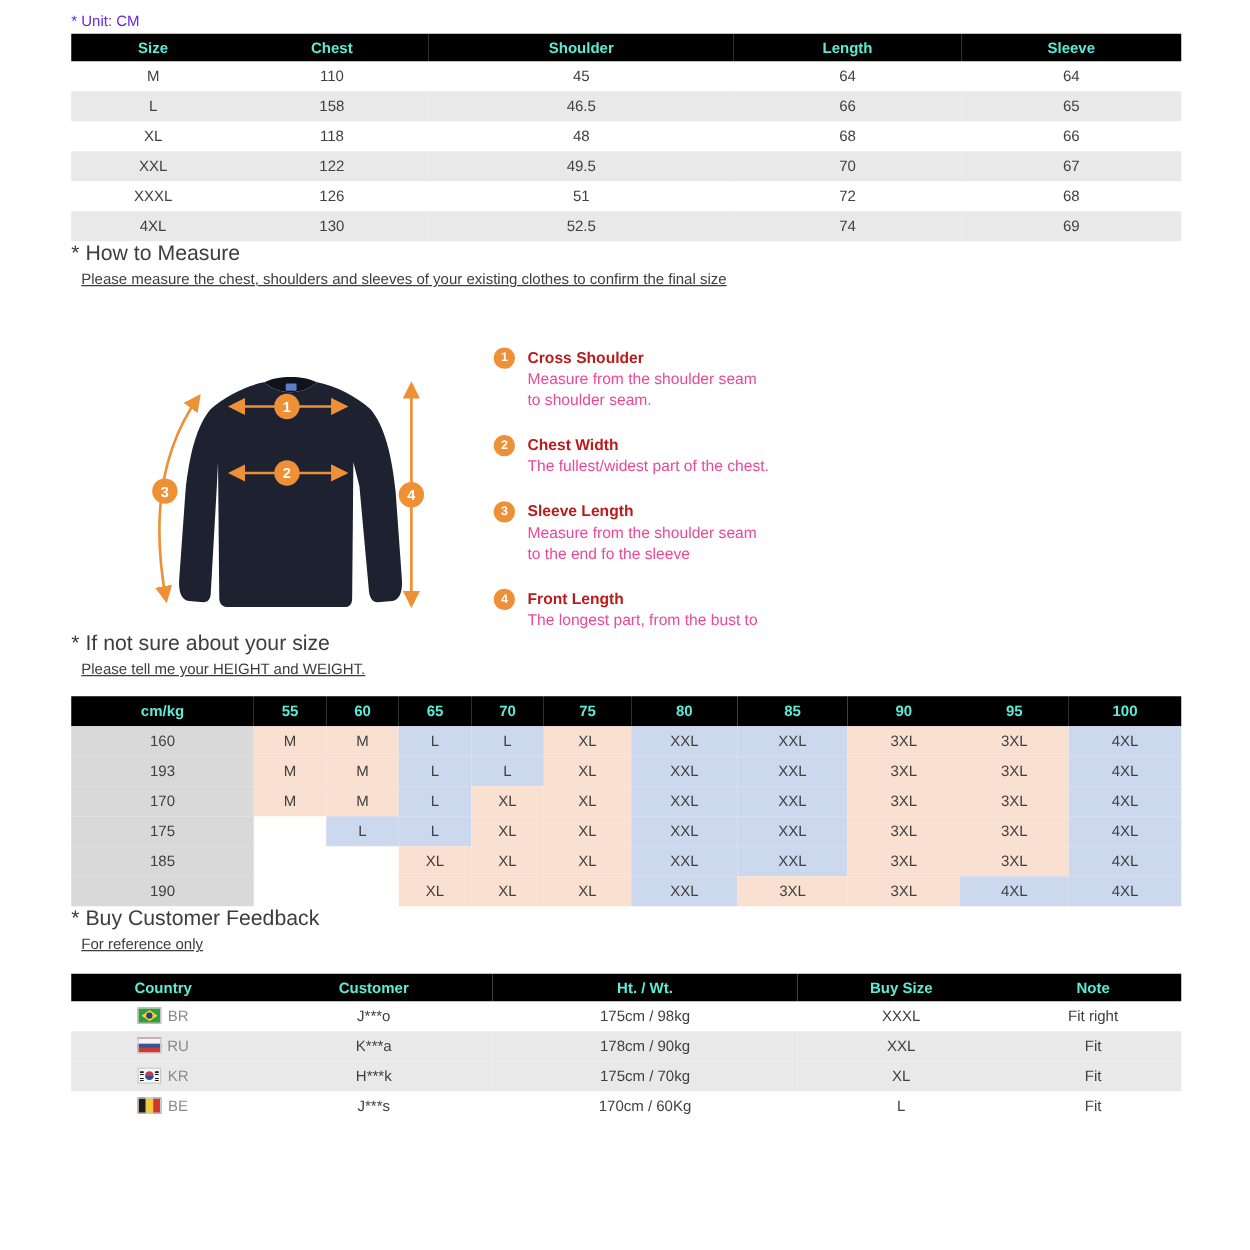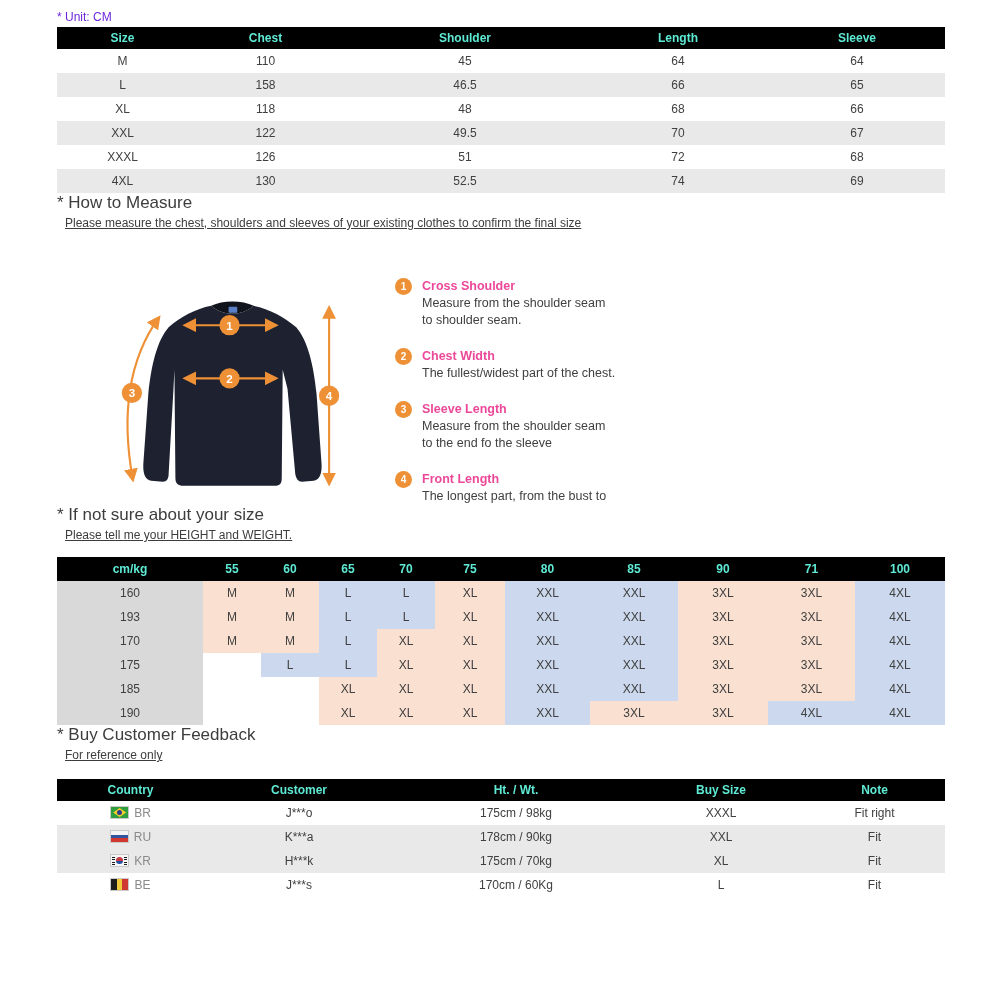--- a/index.html
+++ b/index.html
@@ -33,22 +33,22 @@
   .measure-row { margin-top:42px; display:flex; height:232px; }
   .sweater-wrap { margin-left:38px; width:300px; height:232px; flex:none; }
   .steps { padding-top:5px; }
   .step { display:flex; margin-bottom:19px; }
   .badge {
     flex:none; width:17px; height:17px; border-radius:50%;
     background:#ee9035; color:#fff; font-size:10px; font-weight:700;
     display:inline-flex; align-items:center; justify-content:center;
     margin-right:10px; margin-top:0px;
   }
-  .step-title { font-size:12.5px; font-weight:700; color:#ec4899; line-height:17px; }
-  .step-desc  { font-size:12.5px; color:#404040; line-height:17px; white-space:pre-line; }
+  .step-title { font-size:12.5px; font-weight:700; color:#b91c1c; line-height:17px; }
+  .step-desc  { font-size:12.5px; color:#ec4899; line-height:17px; white-space:pre-line; }
 
   .mt-sect2 { margin-top:7px; }
   .matrix-wrap { margin-top:14px; }
   table.tbl td.rowhdr { background:#d9d9d9; }
   table.tbl td.peach  { background:#fae0d1; }
   table.tbl td.blue   { background:#ccd8ee; }
   table.matrix-tbl th { height:24px; }
 
   .mt-sect3 { margin-top:31px; }
   .feedback-wrap { margin-top:16px; }
@@ -262,21 +262,21 @@
           <tr>
             <th>cm/kg</th>
             <th>55</th>
             <th>60</th>
             <th>65</th>
             <th>70</th>
             <th>75</th>
             <th>80</th>
             <th>85</th>
             <th>90</th>
-            <th>71</th>
+            <th>95</th>
             <th>100</th>
           </tr>
         </thead>
         <tbody>
           <tr>
             <td class="rowhdr">160</td>
             <td class="peach">M</td>
             <td class="peach">M</td>
             <td class="blue">L</td>
             <td class="blue">L</td>

